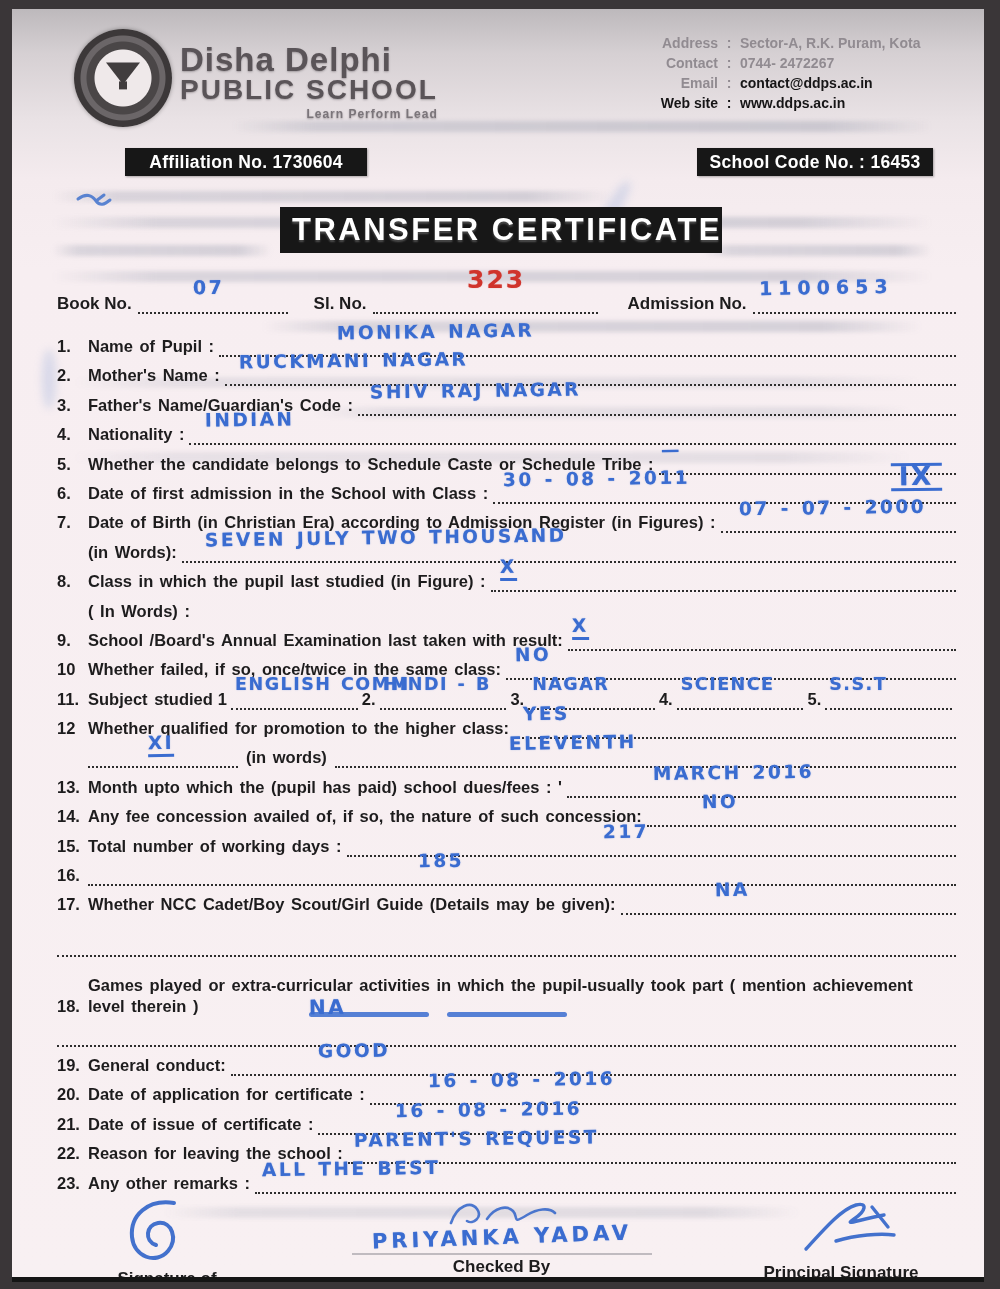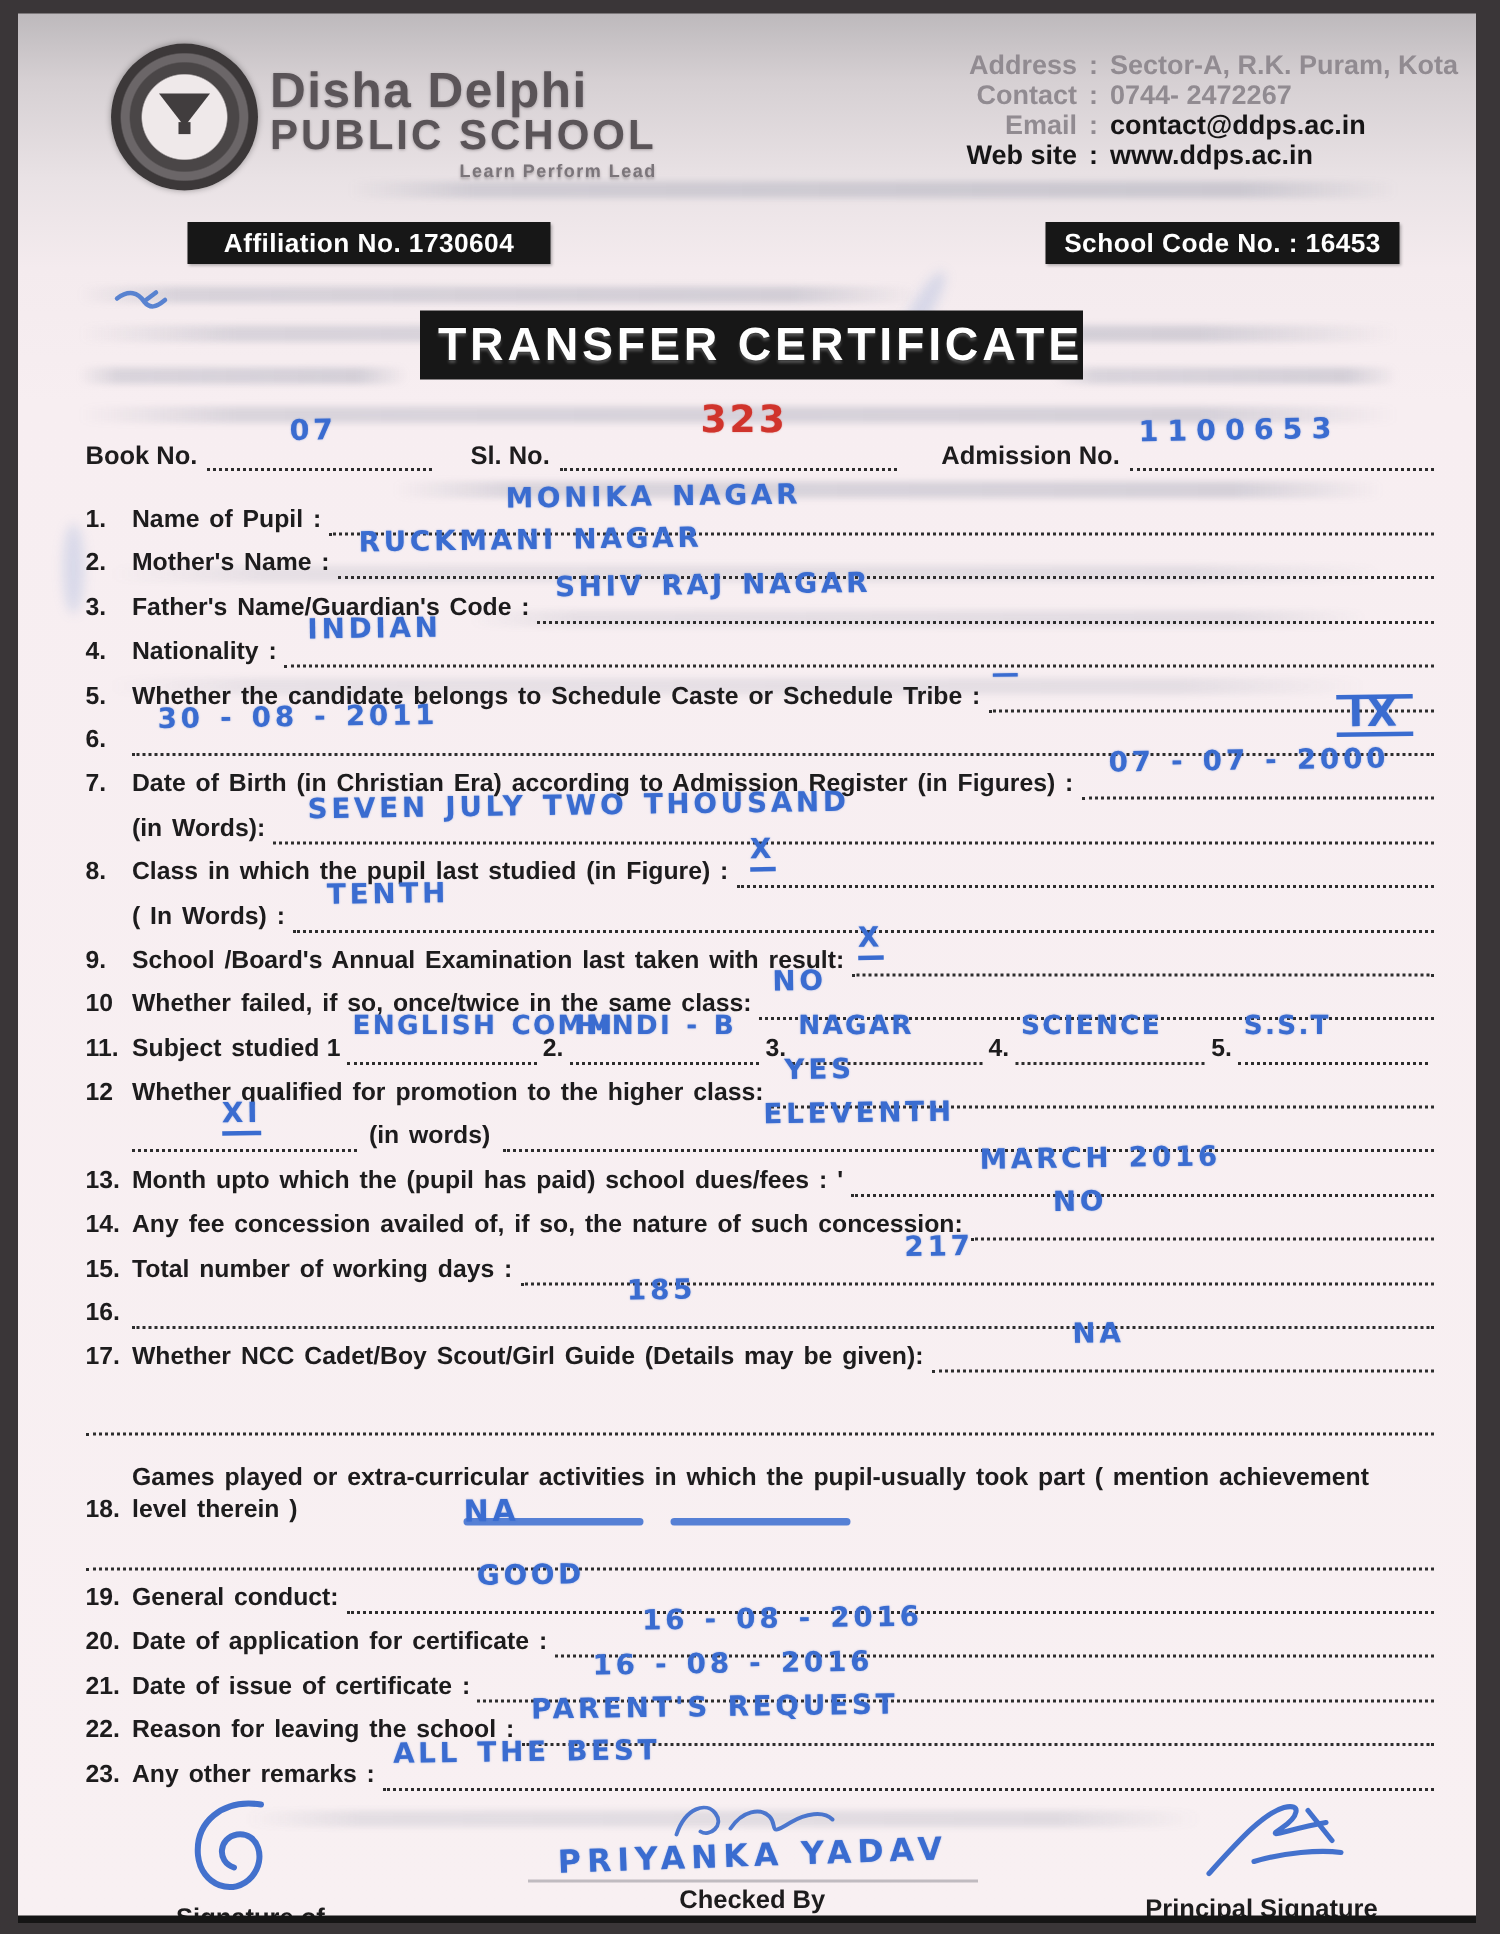--- a/index.html
+++ b/index.html
@@ -22,21 +22,21 @@
   .logo{position:absolute;left:62px;top:20px;width:98px;height:98px;border-radius:50%;
     background:radial-gradient(circle at 50% 50%, #efe9ea 0 28px, #4a4647 29px 36px, #6b6668 37px 42px, #3c3839 43px 49px);
     box-shadow:0 0 4px rgba(0,0,0,.35);}
   .logo-inner{position:absolute;left:50%;top:50%;transform:translate(-50%,-52%);width:34px;height:30px;}
   .logo-cup{width:0;height:0;border-left:17px solid transparent;border-right:17px solid transparent;border-top:22px solid #413d3e;}
   .logo-stem{width:8px;height:8px;background:#413d3e;margin:-3px auto 0;}
   .school-name{position:absolute;left:168px;top:36px;color:#5a5458;text-shadow:0 1px 2px rgba(90,84,88,.45);}
   .school-name .l1{font-size:33px;font-weight:700;letter-spacing:1px;line-height:30px;}
   .school-name .l2{font-size:28px;font-weight:700;letter-spacing:2px;line-height:30px;}
   .school-name .l3{font-size:12px;font-weight:700;text-align:right;color:#7b757a;letter-spacing:1px;margin-top:2px;}
-  .contact{position:absolute;left:628px;top:24px;width:340px;font-size:18px;font-weight:700;}
+  .contact{position:absolute;left:628px;top:24px;width:340px;font-size:14px;font-weight:700;}
   .contact .crow{display:flex;line-height:20px;}
   .contact .clab{width:78px;text-align:right;}
   .contact .csep{width:22px;text-align:center;}
   .contact .faint{color:#918b91;}
   .contact .dark{color:#161516;}
   .blackbox{position:absolute;height:28px;background:#171717;color:#fff;font-weight:700;
     display:flex;align-items:center;justify-content:center;font-size:17.5px;letter-spacing:.3px;
     box-shadow:1px 1px 2px rgba(0,0,0,.3);}
   .affbox{left:113px;top:139px;width:242px;}
   .codebox{left:685px;top:139px;width:236px;}
@@ -202,20 +202,21 @@
       </div>
       <div class="row">
         <span class="no">5.</span>
         <span class="lbl">Whether the candidate belongs to Schedule Caste or Schedule Tribe :</span>
         <span class="lead">
           <span class="hw" style="left: 1%;">—</span>
         </span>
       </div>
       <div class="row">
         <span class="no">6.</span>
+        <span class="lbl">Date of first admission in the School with Class :</span>
         <span class="lead">
           <span class="hw" style="left: 2%;">30 - 08 - 2011</span>
           <span class="hw extra">IX</span>
         </span>
       </div>
       <div class="row">
         <span class="no">7.</span>
         <span class="lbl">Date of Birth (in Christian Era) according to Admission Register (in Figures) :</span>
         <span class="lead">
           <span class="hw" style="left: 8%;">07 - 07 - 2000</span>
@@ -229,23 +230,20 @@
       </div>
       <div class="row">
         <span class="no">8.</span>
         <span class="lbl">Class in which the pupil last studied (in Figure) :</span>
         <span class="lead">
           <span class="hw ul" style="left: 2%;">X</span>
         </span>
       </div>
       <div class="row sub">
         <span class="lbl">( In Words) :</span>
-        <span class="lead">
-          <span class="hw" style="left: 3%;">TENTH</span>
-        </span>
       </div>
       <div class="row">
         <span class="no">9.</span>
         <span class="lbl">School /Board's Annual Examination last taken with result:</span>
         <span class="lead">
           <span class="hw ul" style="left: 1%;">X</span>
         </span>
       </div>
       <div class="row">
         <span class="no">10</span>

